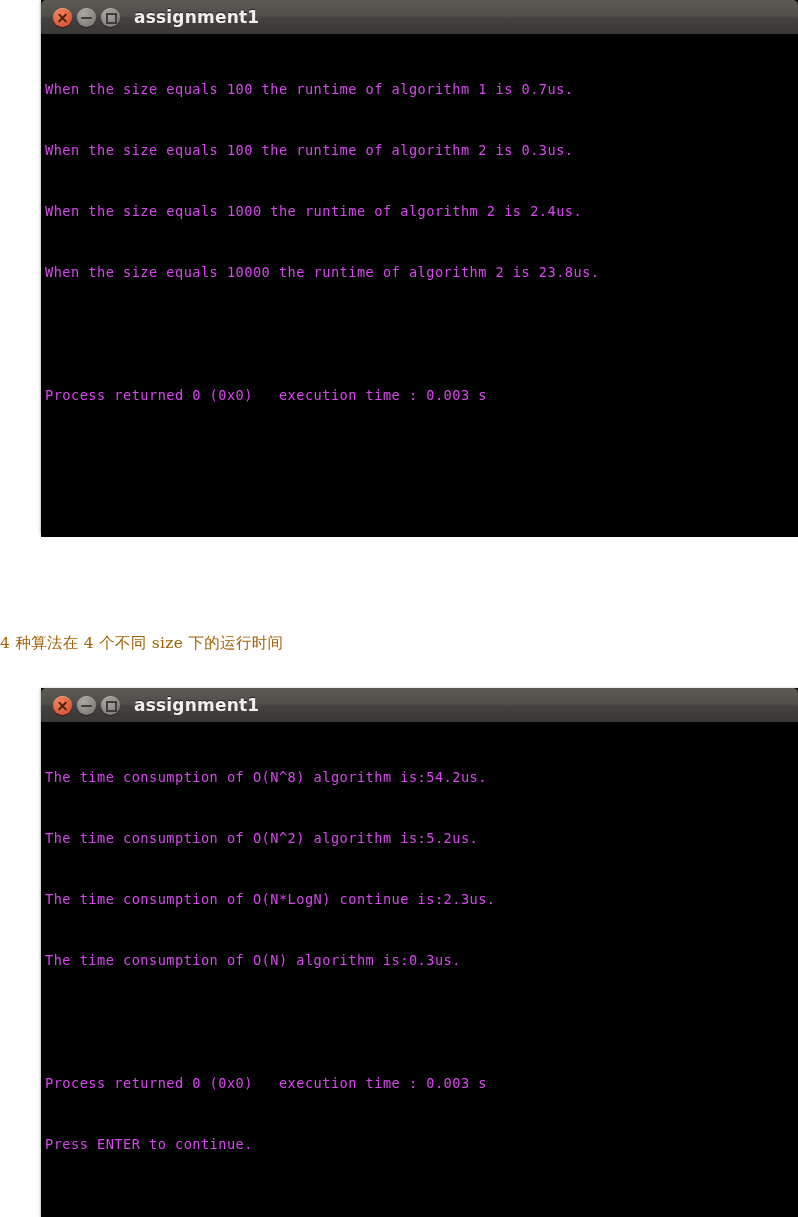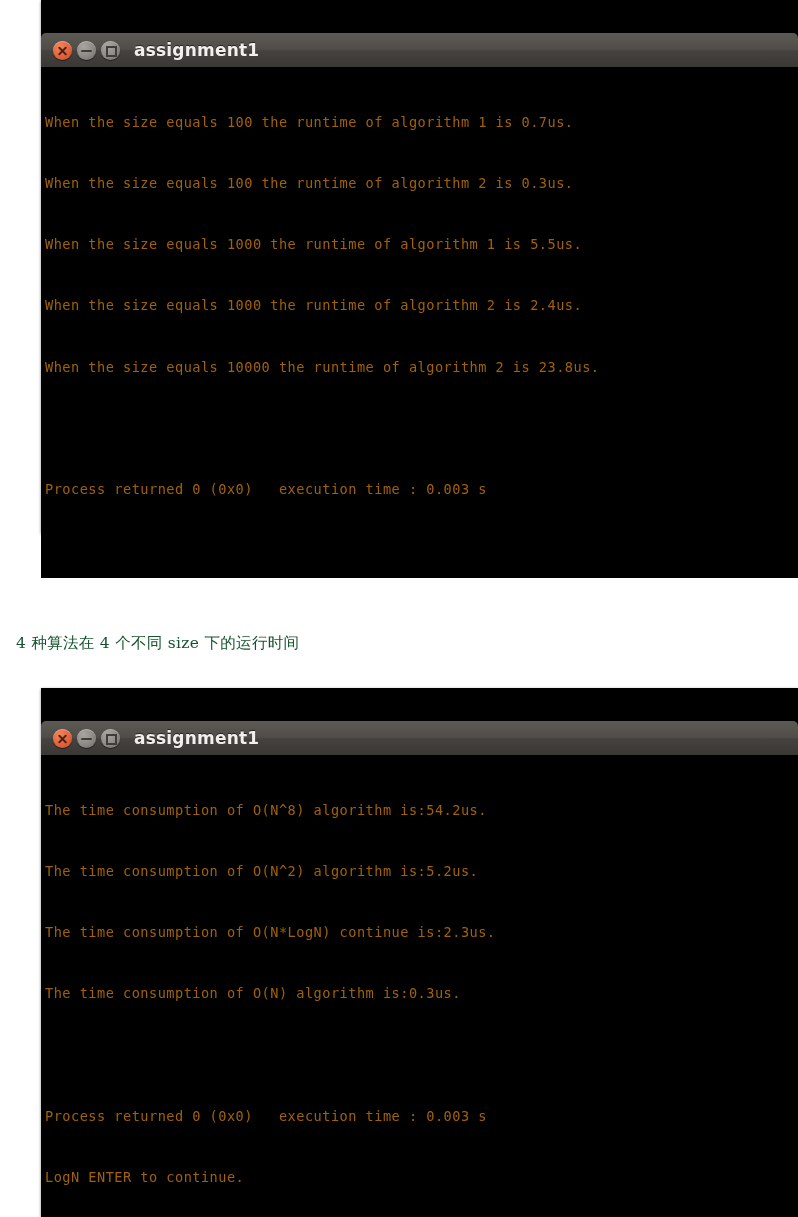--- a/index.html
+++ b/index.html
@@ -24,21 +24,20 @@
   .titlebar {
     height: 34px;
     background: linear-gradient(to bottom, #5d5a56 0%, #504d49 48%, #45423f 52%, #3a3835 100%);
     display: flex;
     align-items: center;
     padding-left: 12px;
     border-top-left-radius: 5px;
     border-top-right-radius: 5px;
     position: relative;
     user-select: none;
-    margin-top: 33px;
   }
   .wbtns {
     display: flex;
     align-items: center;
     gap: 5px;
   }
   .wbtn {
     width: 19px;
     height: 19px;
     border-radius: 50%;
@@ -92,48 +91,48 @@
     color: #f2f0ee;
     font-family: "DejaVu Sans", sans-serif;
     font-size: 17px;
     font-weight: bold;
     letter-spacing: 0.2px;
     text-shadow: 0 -1px 0 rgba(0,0,0,0.55);
   }
 
   .term {
     background: #000000;
-    color: #a16207;
+    color: #d946ef;
     font-family: "DejaVu Sans Mono", monospace;
     font-size: 13.6px;
     line-height: 20.4px;
     letter-spacing: 0.48px;
-    padding: 4px 0 12px 4px;
+    padding: 4px 0 4px 4px;
     white-space: pre;
     overflow: hidden;
   }
   .term .line { display: block; height: 20.4px; }
 
   
   #window-one {
     left: 41px;
     top: 0px;
     width: 757px;
     height: 533px;
   }
   #window-one .term { height: 495px; }
 
   
   .caption {
     position: absolute;
-    left: 16px;
+    left: 0px;
     top: 633px;
     font-family: "DejaVu Serif", "Liberation Serif", serif;
     font-size: 15.5px;
-    color: #14532d;
+    color: #a16207;
     letter-spacing: 0.3px;
     white-space: nowrap;
   }
 
   
   #window-two {
     left: 41px;
     top: 688px;
     width: 757px;
     height: 529px;
@@ -148,21 +147,20 @@
     <div class="wbtns">
       <div class="wbtn wbtn-close glyph-x"></div>
       <div class="wbtn wbtn-min glyph-minus"></div>
       <div class="wbtn wbtn-max glyph-square"></div>
     </div>
     <div class="wtitle">assignment1</div>
   </div>
   <div class="term">
     <span class="line">When the size equals 100 the runtime of algorithm 1 is 0.7us.</span>
     <span class="line">When the size equals 100 the runtime of algorithm 2 is 0.3us.</span>
-    <span class="line">When the size equals 1000 the runtime of algorithm 1 is 5.5us.</span>
     <span class="line">When the size equals 1000 the runtime of algorithm 2 is 2.4us.</span>
     <span class="line">When the size equals 10000 the runtime of algorithm 2 is 23.8us.</span>
     <span class="line"></span>
     <span class="line">Process returned 0 (0x0)   execution time : 0.003 s</span>
     
     
   </div>
 </div>
 
 <div class="caption">4 种算法在 4 个不同 size 下的运行时间</div>
@@ -176,16 +174,16 @@
     </div>
     <div class="wtitle">assignment1</div>
   </div>
   <div class="term">
     <span class="line">The time consumption of O(N^8) algorithm is:54.2us.</span>
     <span class="line">The time consumption of O(N^2) algorithm is:5.2us.</span>
     <span class="line">The time consumption of O(N*LogN) continue is:2.3us.</span>
     <span class="line">The time consumption of O(N) algorithm is:0.3us.</span>
     <span class="line"></span>
     <span class="line">Process returned 0 (0x0)   execution time : 0.003 s</span>
-    <span class="line">LogN ENTER to continue.</span>
+    <span class="line">Press ENTER to continue.</span>
     
   </div>
 </div>
 
 </body></html>

